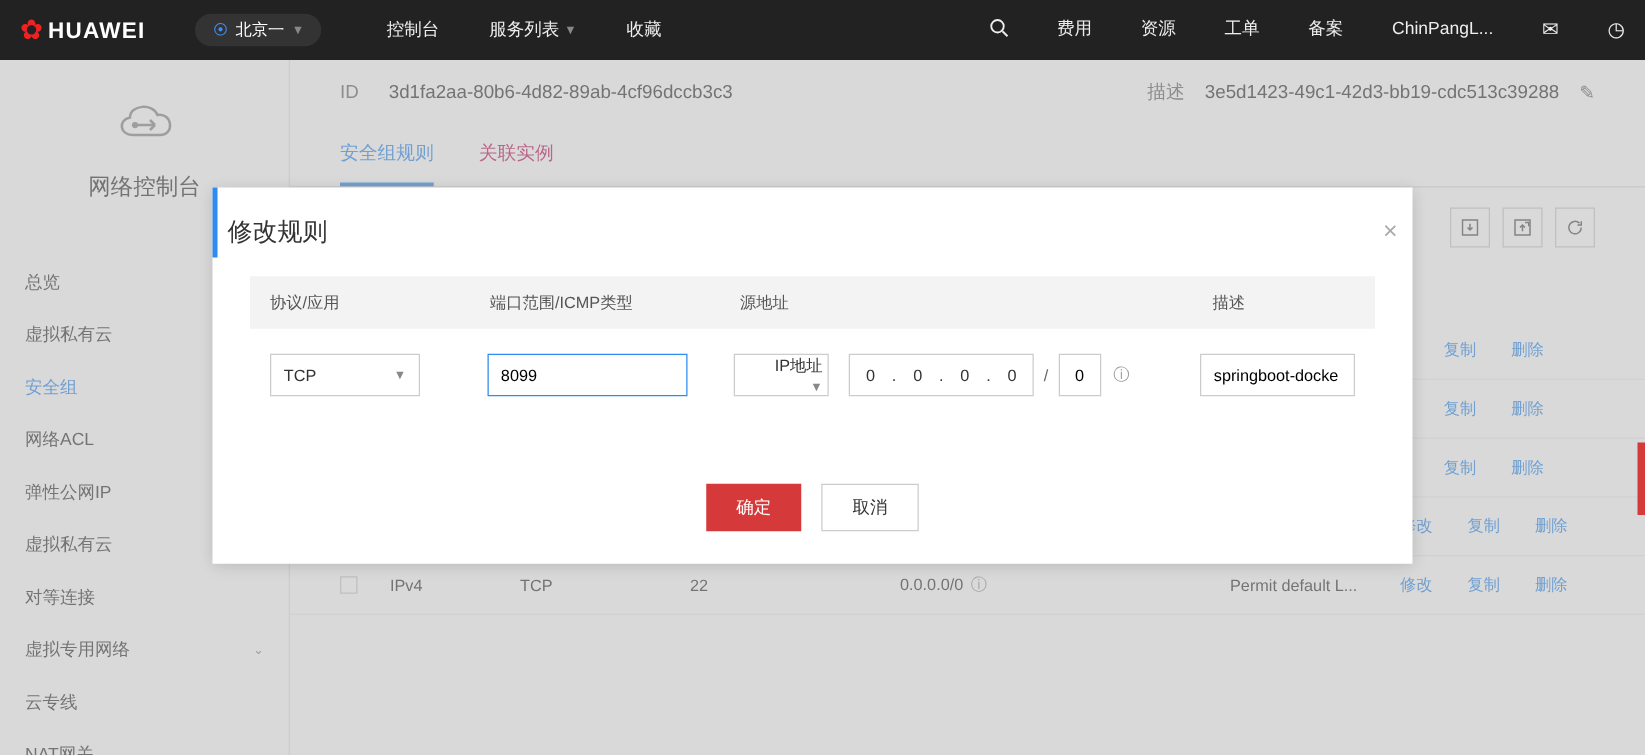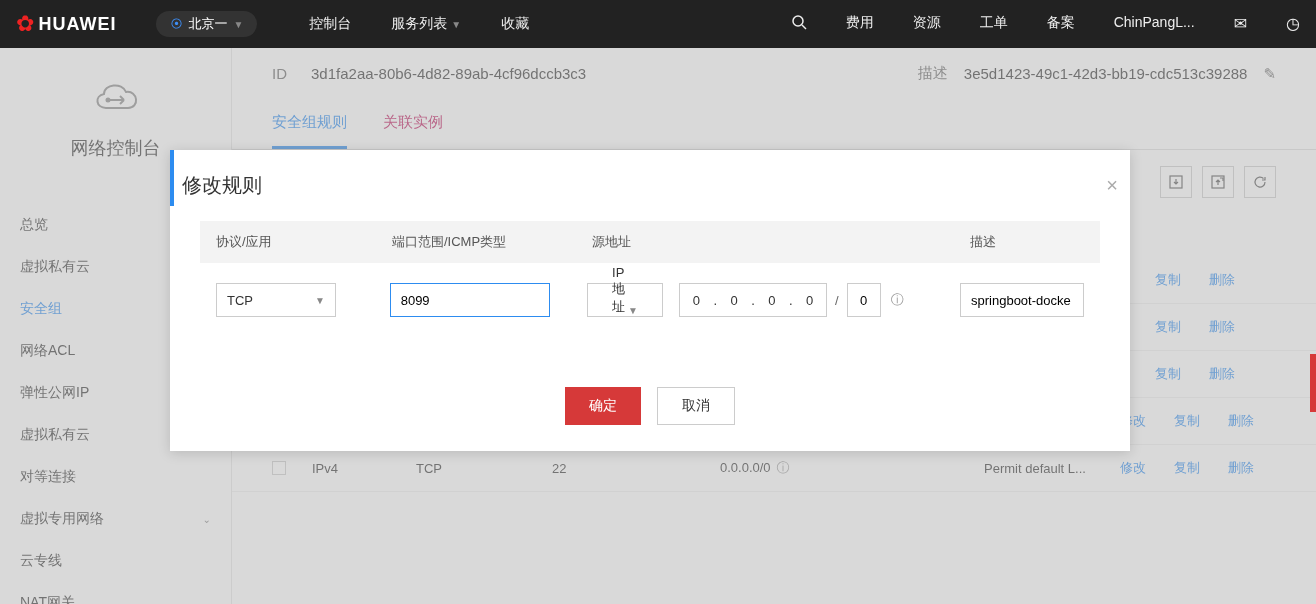--- a/index.html
+++ b/index.html
@@ -64,21 +64,21 @@
     .modal-close { font-size: 20px; color: #aaa; cursor: pointer; }
     .modal-body { padding: 0 30px 30px; }
     .modal-table-header { display: flex; background: #f3f3f3; padding: 12px 16px; font-size: 13px; color: #555; }
     .mcol-proto { width: 176px; }
     .mcol-port { width: 200px; }
     .mcol-src { width: 378px; }
     .mcol-desc { flex: 1; }
     .modal-row { display: flex; align-items: center; padding: 20px 16px; gap: 0; }
     .select-box { width: 120px; height: 34px; border: 1px solid #ccc; display: flex; align-items: center; justify-content: space-between; padding: 0 10px; cursor: pointer; font-size: 13px; }
     .input-box { width: 160px; height: 34px; border: 1px solid #2d8cf0; padding: 0 10px; font-size: 13px; outline: none; }
-    .ip-select { width: 76px; height: 34px; border: 1px solid #ccc; display: flex; align-items: flex-end; justify-content: space-between; padding: 0 24px; cursor: pointer; font-size: 13px; }
+    .ip-select { width: 76px; height: 34px; border: 1px solid #ccc; display: flex; align-items: flex-end; justify-content: space-between; padding: 0 4px; cursor: pointer; font-size: 13px; flex-direction: column; }
     .ip-box { width: 148px; height: 34px; border: 1px solid #ccc; display: flex; align-items: center; justify-content: space-around; font-size: 13px; padding: 0 6px; }
     .slash { margin: 0 8px; color: #666; }
     .mask-box { width: 34px; height: 34px; border: 1px solid #ccc; text-align: center; font-size: 13px; }
     .desc-input { width: 124px; height: 34px; border: 1px solid #ccc; padding: 0 10px; font-size: 13px; outline: none; }
     .modal-footer { padding: 20px 0 26px; display: flex; justify-content: center; gap: 16px; }
     .btn-primary { background: #d63939; color: #fff; border: none; padding: 9px 24px; cursor: pointer; font-size: 14px; }
     .btn-default { background: #fff; color: #333; border: 1px solid #ccc; padding: 9px 24px; cursor: pointer; font-size: 14px; }
     
     .right-red { position: absolute; right: 0; top: 354px; width: 6px; height: 58px; background: #d63939; }
     .caret-down { font-size: 10px; color: #888; }

